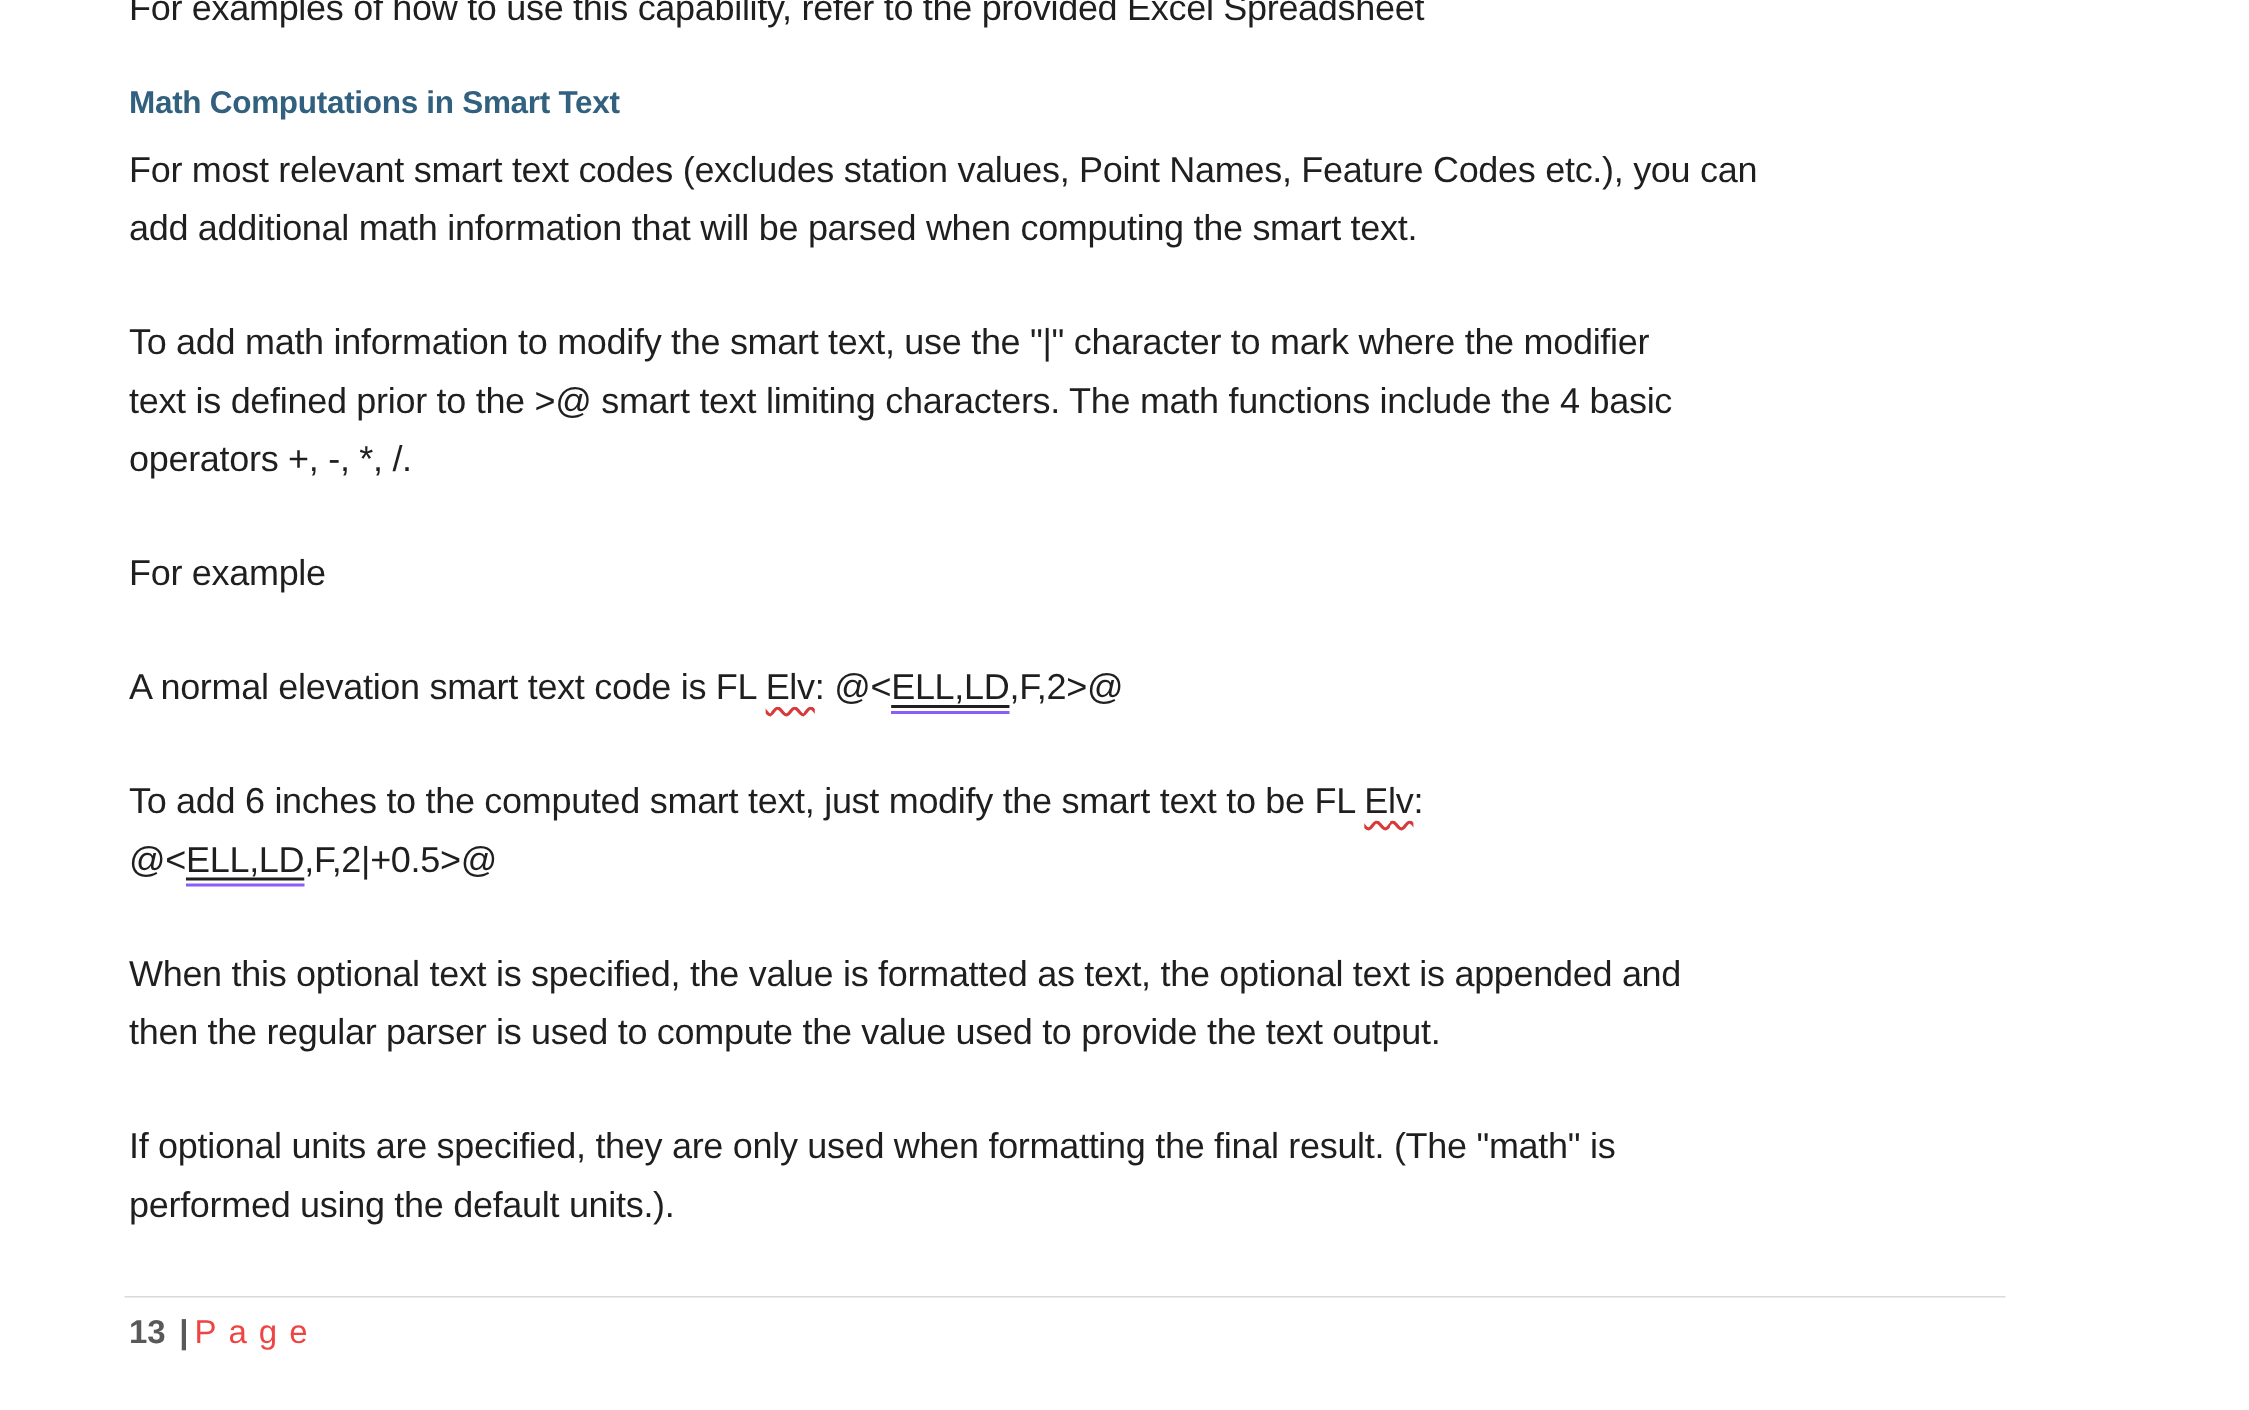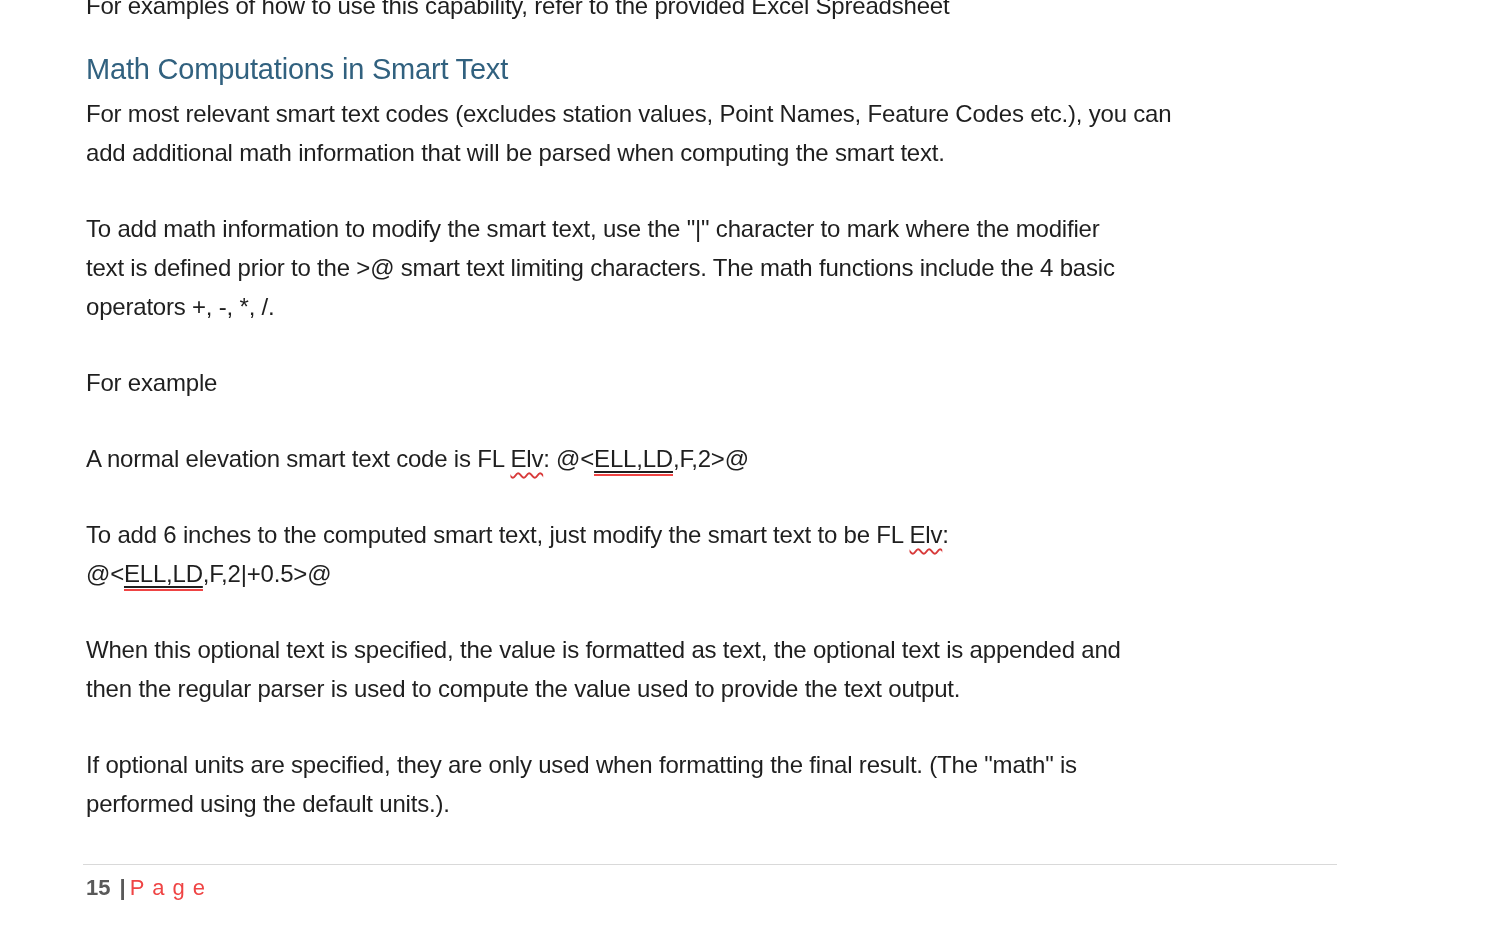--- a/index.html
+++ b/index.html
@@ -19,40 +19,40 @@
   }
   .line {
     font-size: 24px;
     line-height: 39px;
     letter-spacing: -0.2px;
     white-space: nowrap;
   }
   .intro { margin-top: -14px; }
   .heading {
     margin: 27px 0 0 0;
-    font-size: 29px;
+    font-size: 21px;
     line-height: 34px;
-    font-weight: 400;
+    font-weight: 700;
     letter-spacing: -0.2px;
     color: #31617F;
     white-space: nowrap;
   }
   .para { margin-top: 37px; }
   .para.tight { margin-top: 8px; }
   .misspelled {
     text-decoration: underline wavy #d83a3a;
     text-decoration-thickness: 1.5px;
     text-underline-offset: 5px;
     text-decoration-skip-ink: none;
   }
   .code-term {
     text-decoration: underline;
     text-decoration-thickness: 1.5px;
     text-underline-offset: 4px;
-    border-bottom: 2px solid #ef4444;
+    border-bottom: 2px solid #8b5cf6;
     padding-bottom: 2px;
   }
   .caret {
     display: inline-block;
     width: 2px;
     height: 28px;
     background: #3a3a3a;
     vertical-align: -5px;
     margin-left: 2px;
   }
@@ -118,16 +118,16 @@
 
   <div class="para">
     <div class="line">If optional units are specified, they are only used when formatting the final result. (The "math" is</div>
     <div class="line">performed using the default units.).</div>
   </div>
 
 
   <hr class="footer-rule">
 
   <div class="footer">
-    <span class="num">15</span><span class="sep">|</span><span class="label">Page</span>
+    <span class="num">13</span><span class="sep">|</span><span class="label">Page</span>
   </div>
 
 </div>
 
 </body></html>

